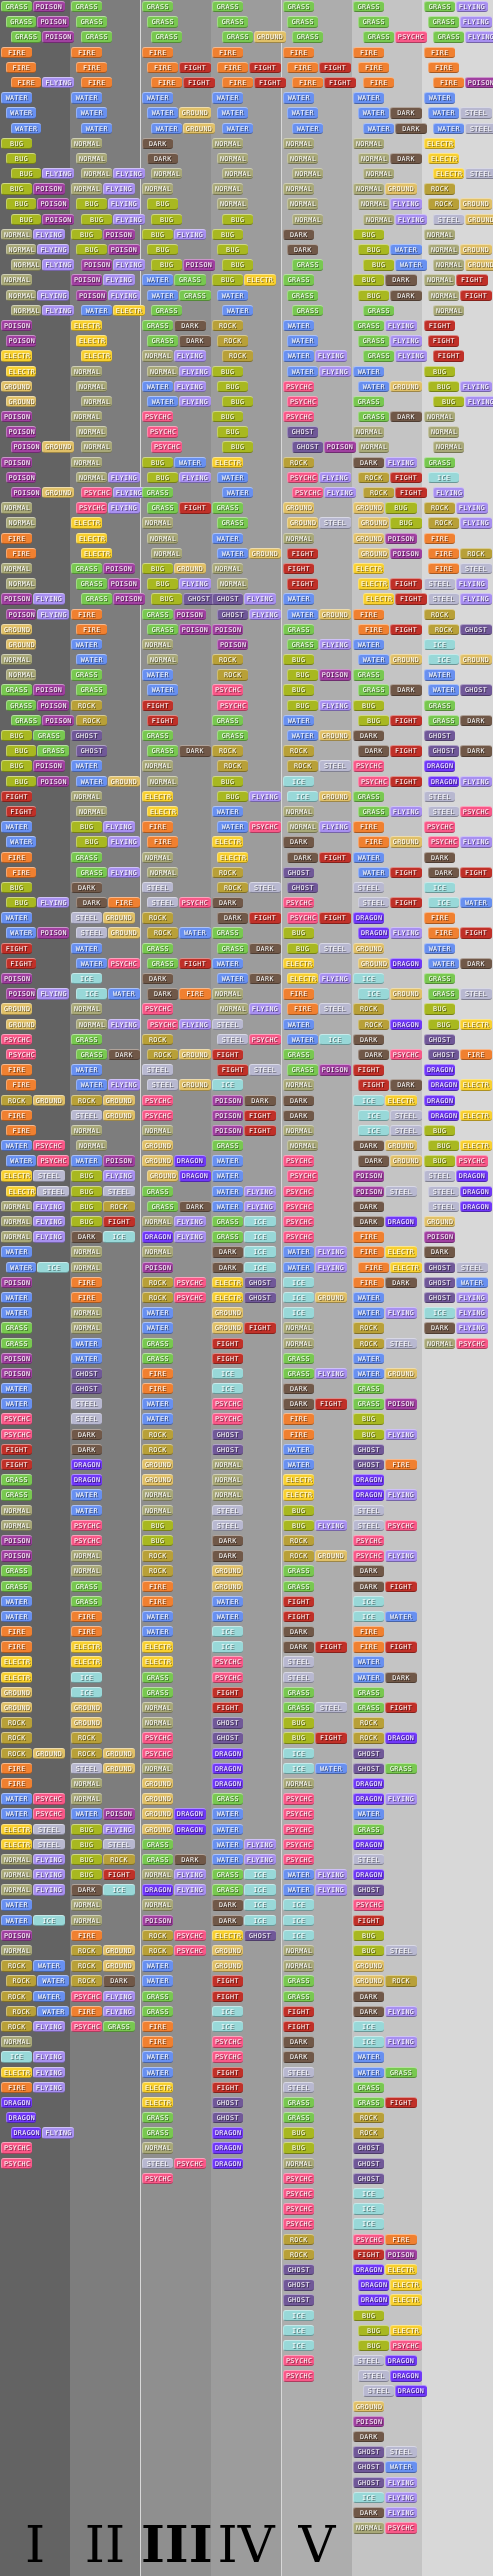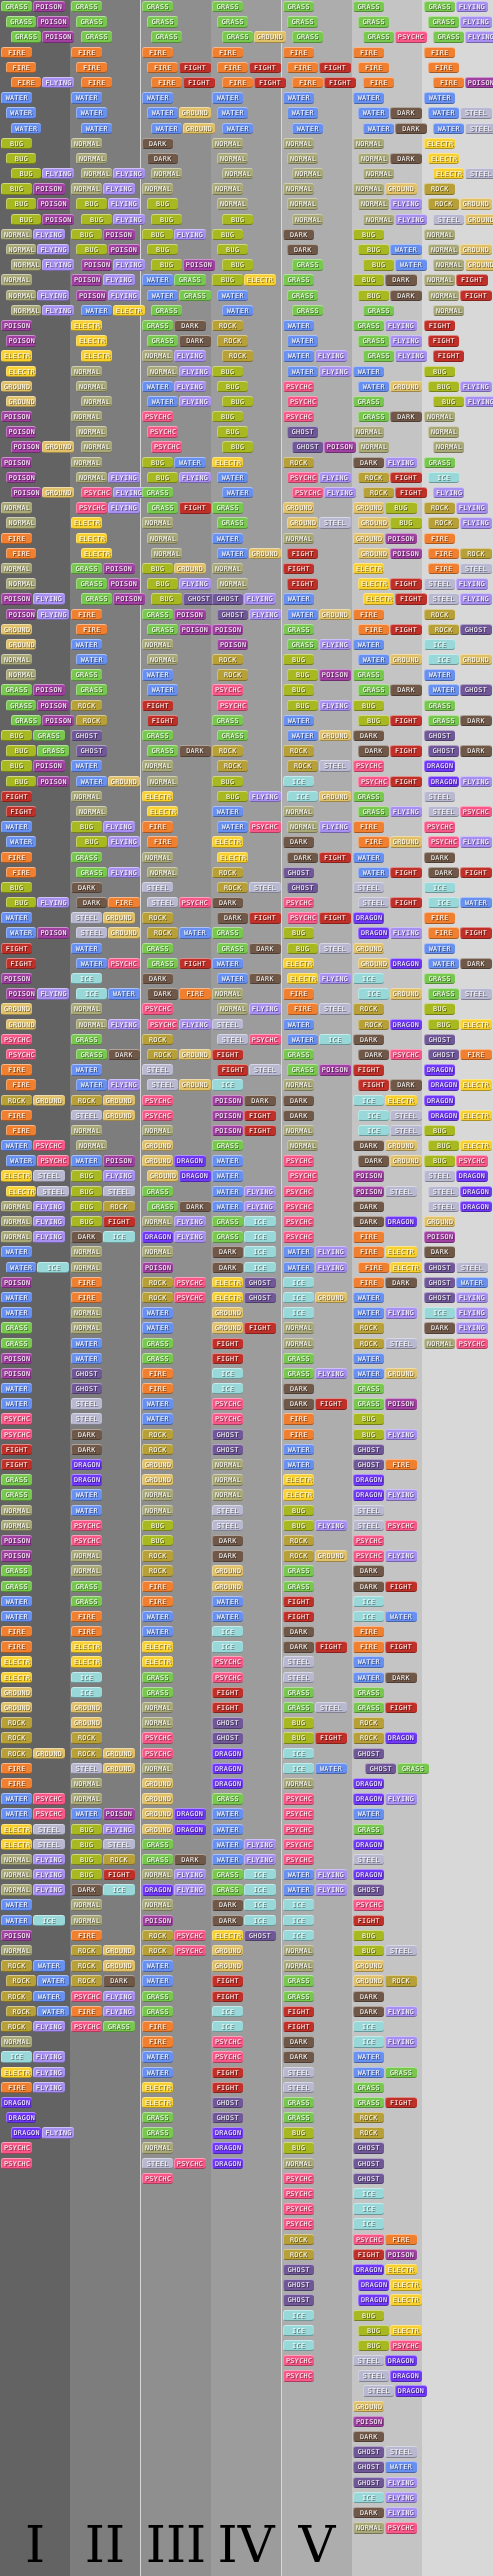--- a/index.html
+++ b/index.html
@@ -56,21 +56,21 @@
 
   .legend{position:absolute;left:0;bottom:0;width:493px;height:82px;}
   .legend .num{
     position:absolute;bottom:5.7px;
     font-family:"DejaVu Serif",serif;
     font-size:51px;color:#000;line-height:1;
     text-align:center;
   }
   .legend .n0{left:0;width:70px;}
   .legend .n1{left:70px;width:70px;}
-  .legend .n2{left:141px;width:70px;}
+  .legend .n2{left:141px;width:70px;font-weight:bold;}
   .legend .n3{left:211px;width:70px;}
   .legend .n4{left:282px;width:70px;}
 </style>
 </head>
 <body>
 
 <div id="page">
 
   <div class="gen-col c0"></div>
   <div class="gen-col c1"></div>
@@ -1097,21 +1097,21 @@
         <div class="cell" style="left: 212px;"><span class="badge w1 t-DRAGON">DRAGON</span></div>
         <div class="cell" style="left: 283px;"><span class="badge w1 t-ICE">ICE</span></div>
         <div class="cell" style="left: 353px;"><span class="badge w1 t-GHOST">GHOST</span></div>
       </div>
       <div class="row">
         <div class="cell" style="left: 1px;"><span class="badge w1 t-FIRE">FIRE</span></div>
         <div class="cell" style="left: 71px;"><span class="badge w1 t-STEEL">STEEL</span><span class="badge w2 t-GROUND">GROUND</span></div>
         <div class="cell" style="left: 142px;"><span class="badge w1 t-NORMAL">NORMAL</span></div>
         <div class="cell" style="left: 212px;"><span class="badge w1 t-DRAGON">DRAGON</span></div>
         <div class="cell" style="left: 283px;"><span class="badge w1 t-ICE">ICE</span><span class="badge w2 t-WATER">WATER</span></div>
-        <div class="cell" style="left: 353px; padding-left: 12px;"><span class="badge w1 t-GHOST">GHOST</span><span class="badge w2 t-GRASS">GRASS</span></div>
+        <div class="cell" style="left: 353px;"><span class="badge w1 t-GHOST">GHOST</span><span class="badge w2 t-GRASS">GRASS</span></div>
       </div>
       <div class="row">
         <div class="cell" style="left: 1px;"><span class="badge w1 t-FIRE">FIRE</span></div>
         <div class="cell" style="left: 71px;"><span class="badge w1 t-NORMAL">NORMAL</span></div>
         <div class="cell" style="left: 142px;"><span class="badge w1 t-GROUND">GROUND</span></div>
         <div class="cell" style="left: 212px;"><span class="badge w1 t-DRAGON">DRAGON</span></div>
         <div class="cell" style="left: 283px;"><span class="badge w1 t-NORMAL">NORMAL</span></div>
         <div class="cell" style="left: 353px;"><span class="badge w1 t-DRAGON">DRAGON</span></div>
       </div>
       <div class="row">

